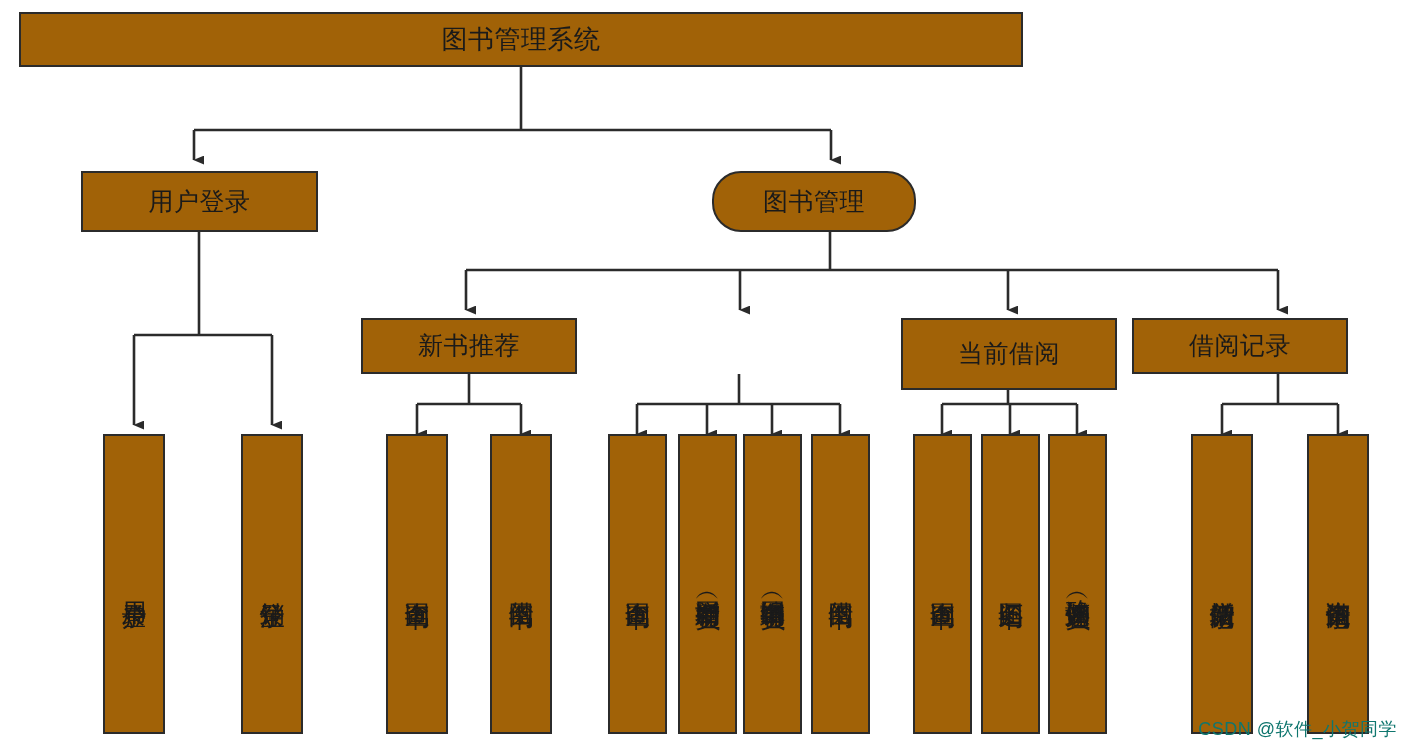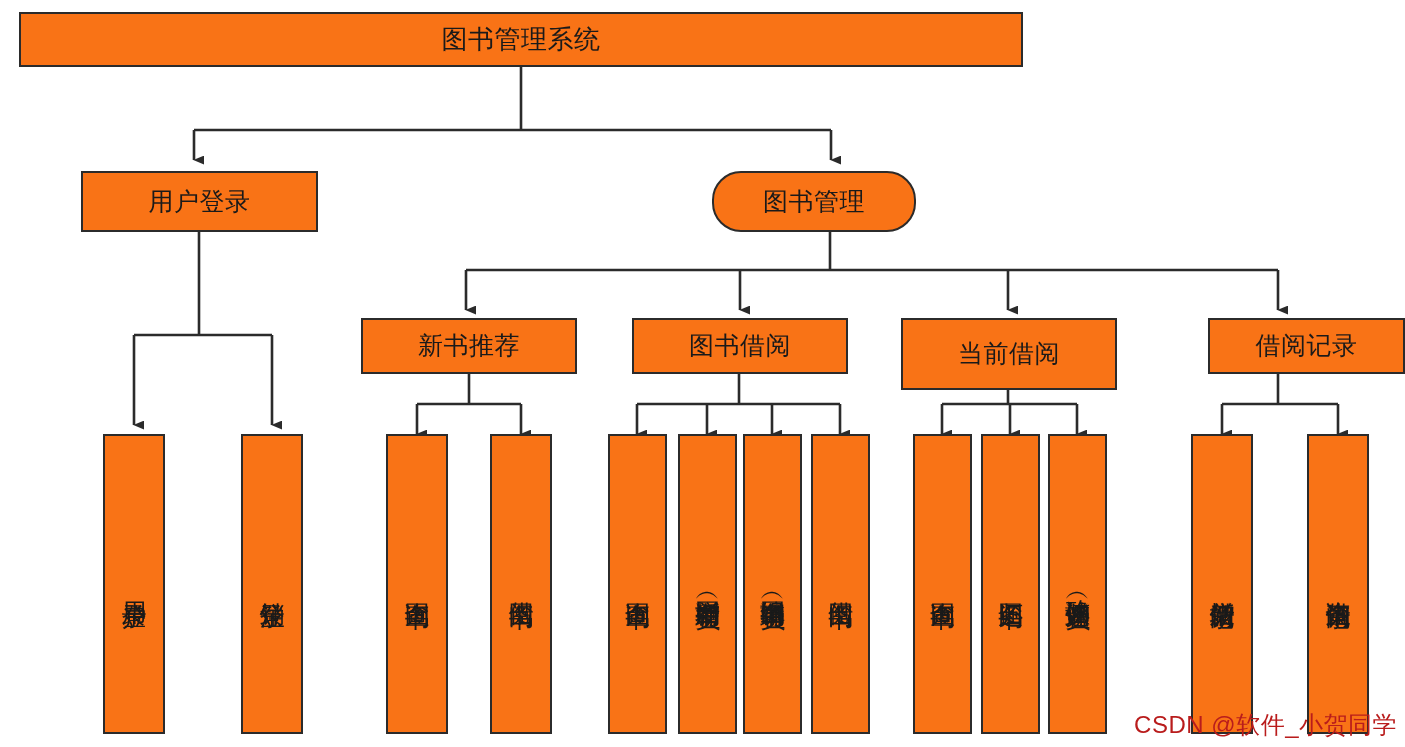--- a/index.html
+++ b/index.html
@@ -22,21 +22,21 @@
     position: absolute;
     left: 0;
     top: 0;
     width: 1405px;
     height: 747px;
   }
   .node {
     position: absolute;
     box-sizing: border-box;
     border: 2.5px solid #2b2b2b;
-    background: #f97316;
+    background: #a16207;
     display: flex;
     align-items: center;
     justify-content: center;
     color: #1a1a1a;
   }
   .node-label {
     display: block;
     text-align: center;
     line-height: 1.02;
     letter-spacing: 0.5px;
@@ -59,22 +59,22 @@
     text-orientation: upright;
     font-size: 25px;
     line-height: 1.18;
     letter-spacing: 1px;
     white-space: nowrap;
   }
   #watermark {
     position: absolute;
     right: 8px;
     bottom: 6px;
-    font-size: 24px;
-    color: #b91c1c;
+    font-size: 18px;
+    color: #0f766e;
     letter-spacing: 0.5px;
     white-space: nowrap;
     pointer-events: none;
   }
 </style>
 </head>
 <body>
 
 <div id="diagram-root">
 
@@ -135,27 +135,24 @@
   <div class="node horiz" style="left:81px; top:171px; width:237px; height:61px;">
     <span class="node-label">用户登录</span>
   </div>
   <div class="node horiz" style="left:712px; top:171px; width:204px; height:61px;border-radius:29px;">
     <span class="node-label">图书管理</span>
   </div>
 
   <div class="node horiz" style="left:361px; top:318px; width:216px; height:56px;font-family:Liberation Serif, serif;">
     <span class="node-label">新书推荐</span>
   </div>
-  <div class="node horiz" style="left:632px; top:318px; width:216px; height:56px;">
-    <span class="node-label">图书借阅</span>
-  </div>
   <div class="node horiz" style="left:901px; top:318px; width:216px; height:72px;">
     <span class="node-label">当前借阅</span>
   </div>
-  <div class="node horiz" style="left:1208px; top:318px; width:197px; height:56px;">
+  <div class="node horiz" style="left:1132px; top:318px; width:216px; height:56px;">
     <span class="node-label">借阅记录</span>
   </div>
 
   <div class="node vert" style="left:103px; top:434px; width:62px; height:300px;">
     <span class="node-label">用户登录</span>
   </div>
   <div class="node vert" style="left:241px; top:434px; width:62px; height:300px;">
     <span class="node-label">注销登录</span>
   </div>
 

